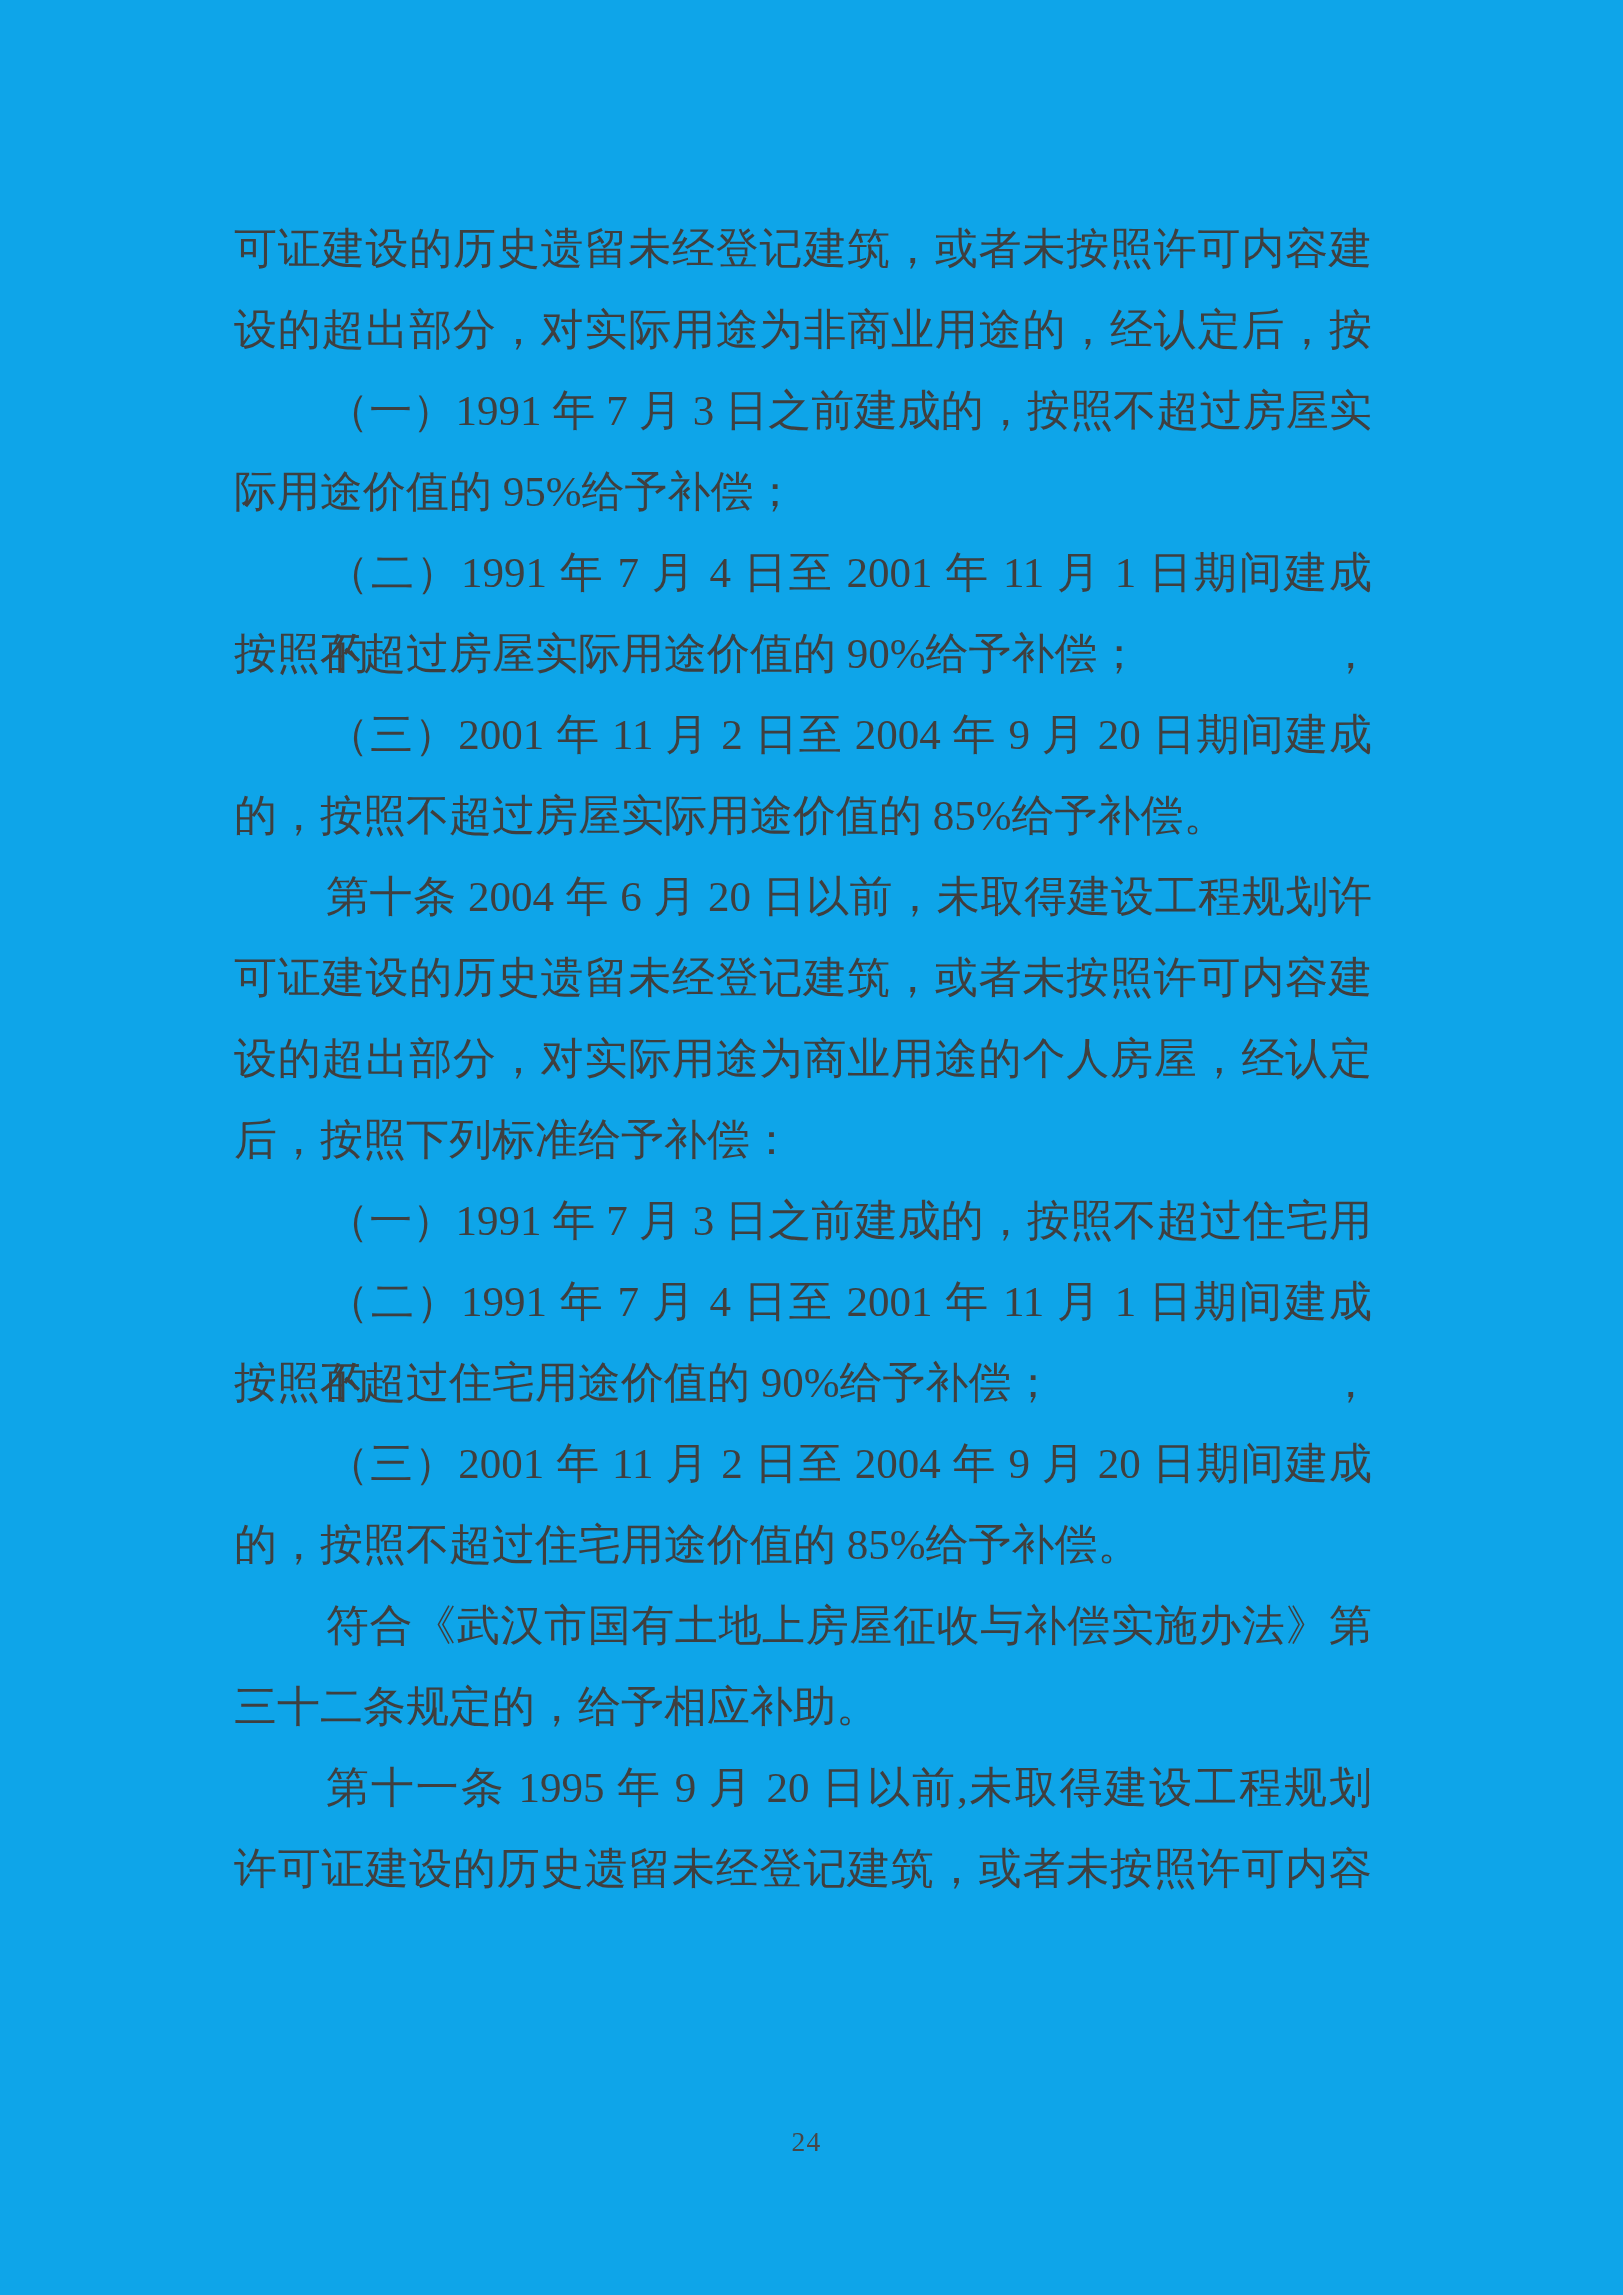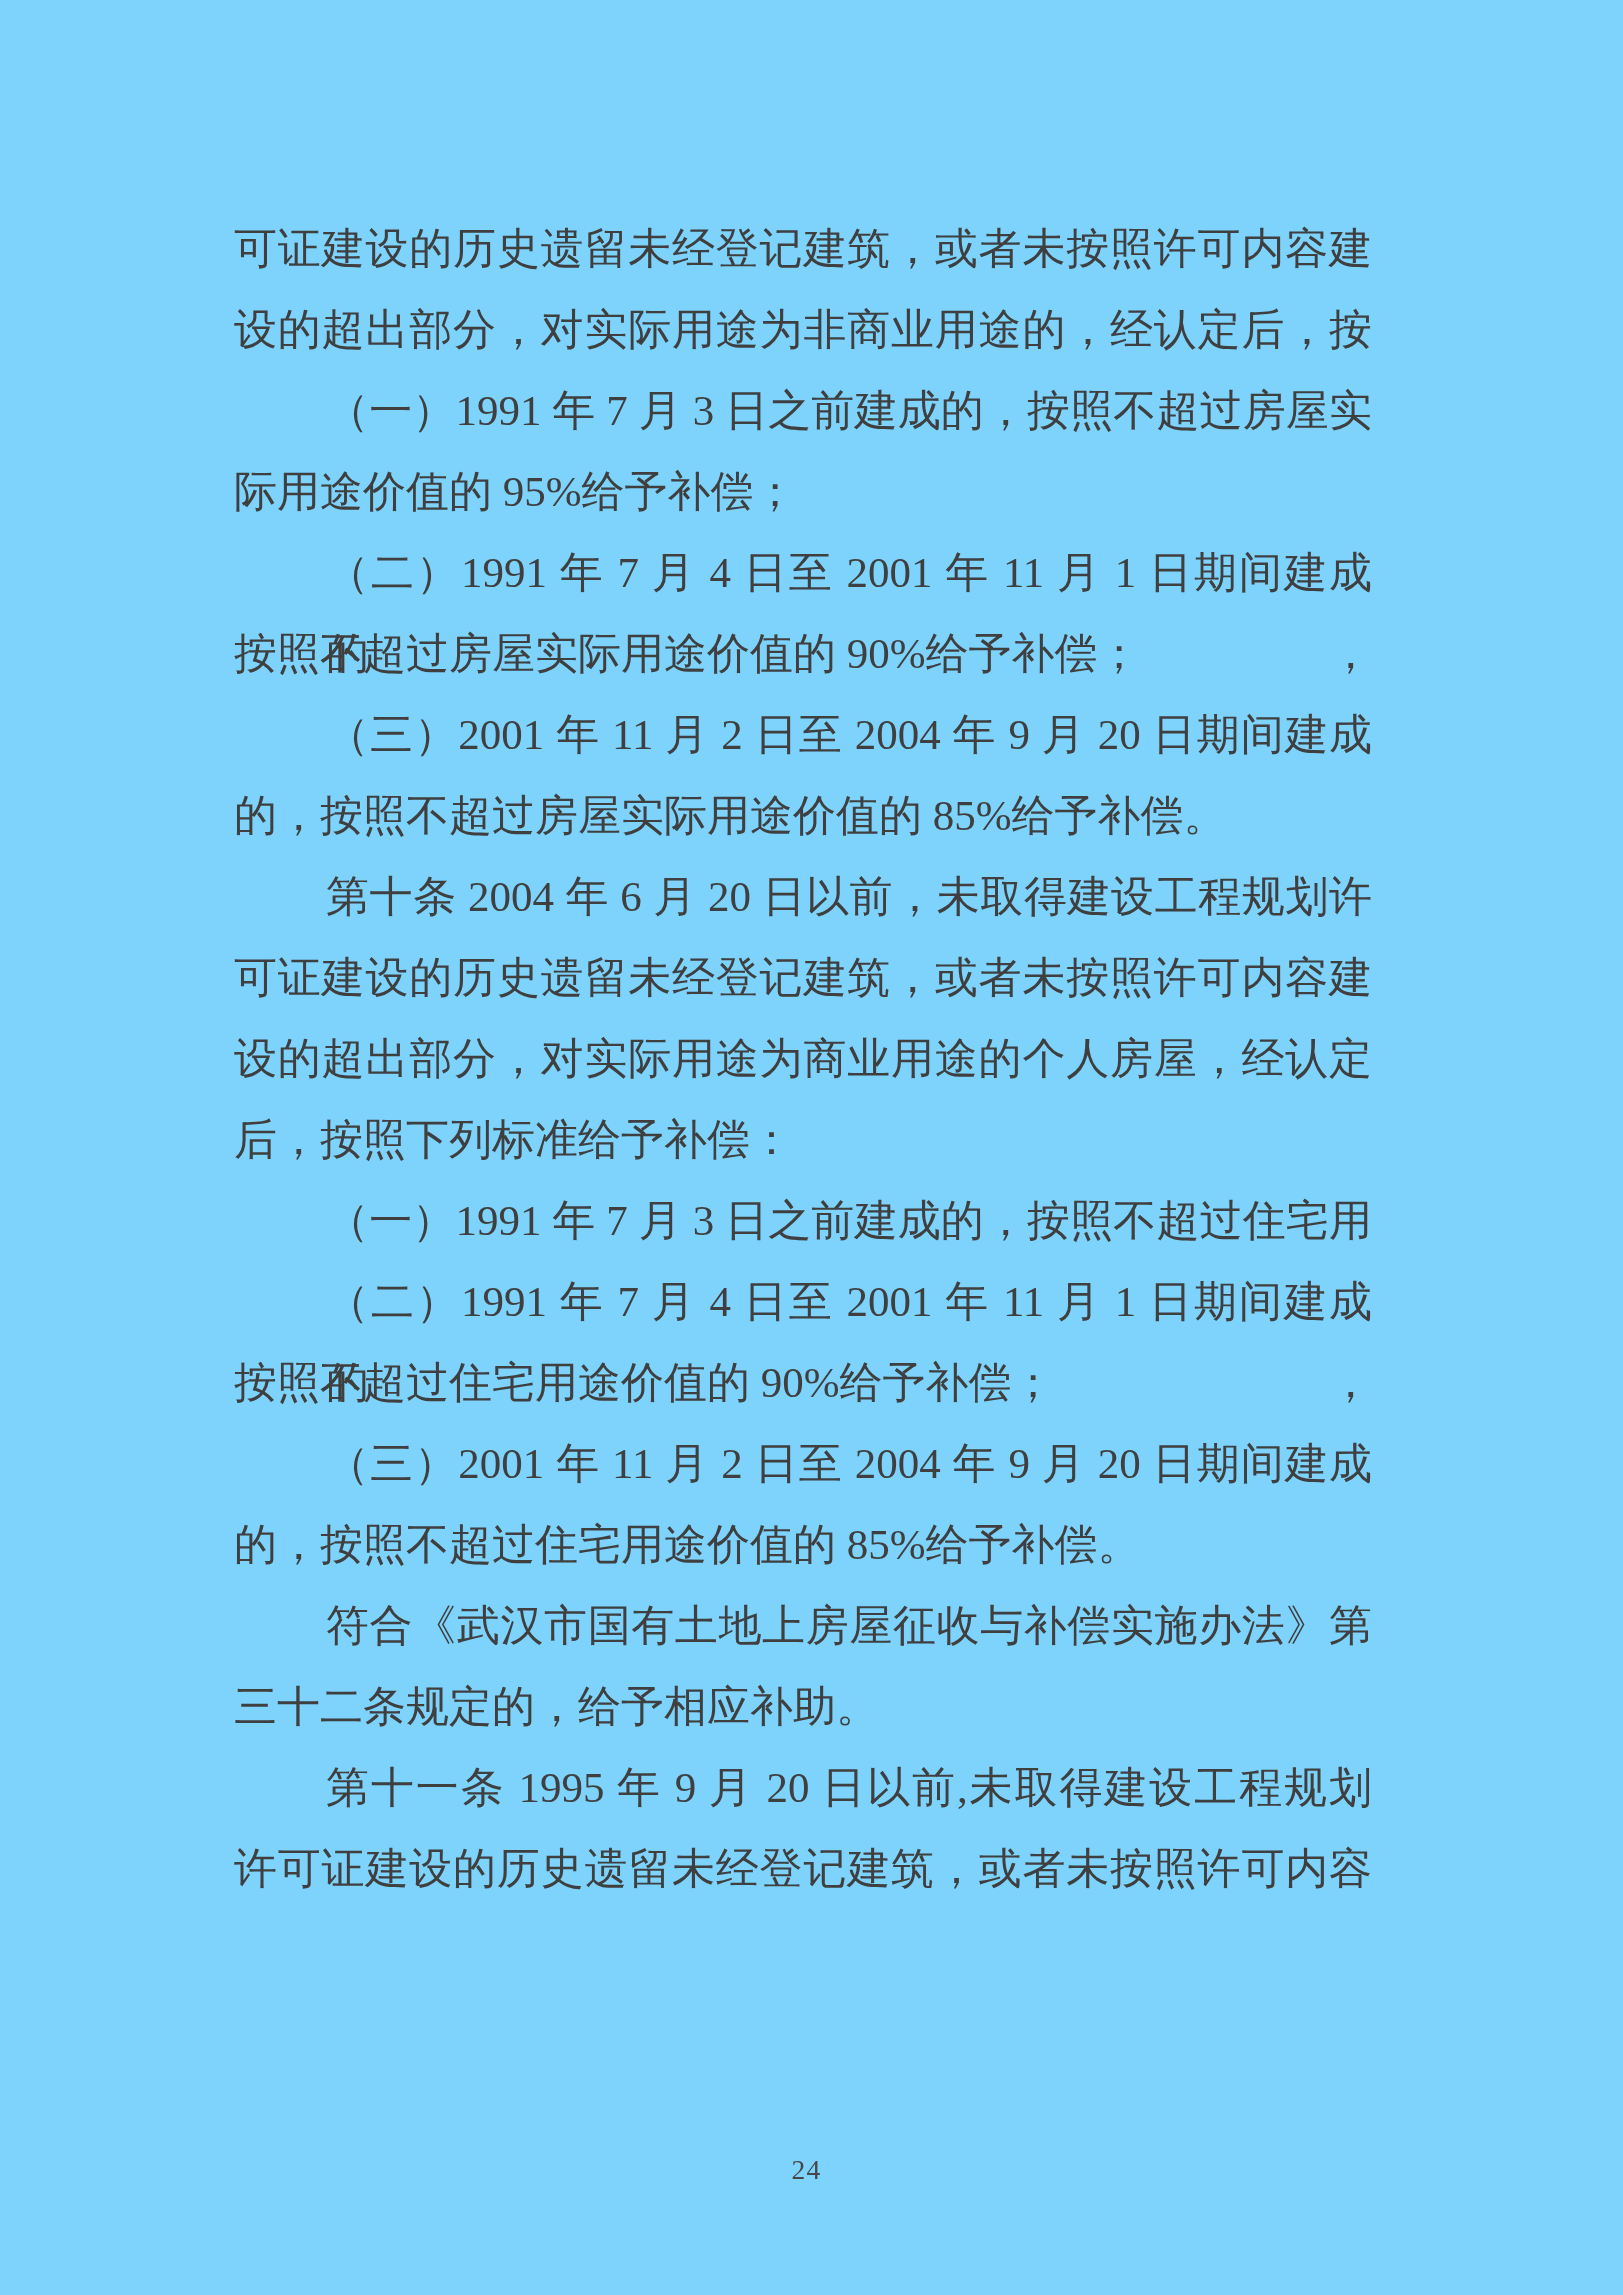--- a/index.html
+++ b/index.html
@@ -10,21 +10,21 @@
     width: 1623px;
     height: 2295px;
     background: #ffffff;
     position: relative;
     font-family: "Liberation Serif", serif;
     overflow: hidden;
   }
   .page {
     position: absolute;
     inset: 0;
-    background: #7dd3fc;
+    background: #0ea5e9;
   }
   .text-block {
     position: absolute;
     left: 234px;
     top: 208px;
     width: 1138px;
     color: #3f3f3f;
   }
   .line {
     font-size: 43px;
@@ -48,21 +48,20 @@
   .page-number {
     position: absolute;
     top: 2126px;
     left: 0;
     width: 1613px;
     text-align: center;
     font-size: 27.5px;
     line-height: 31px;
     color: #474747;
     letter-spacing: 1.3px;
-    margin-top: 28px;
   }
 </style>
 </head>
 <body>
 
 <div class="page">
   <div class="text-block">
     <div class="line j">可证建设的历史遗留未经登记建筑，或者未按照许可内容建</div>
     <div class="line j">设的超出部分，对实际用途为非商业用途的，经认定后，按</div>
     <div class="line j ind">（一）1991 年 7 月 3 日之前建成的，按照不超过房屋实</div>

